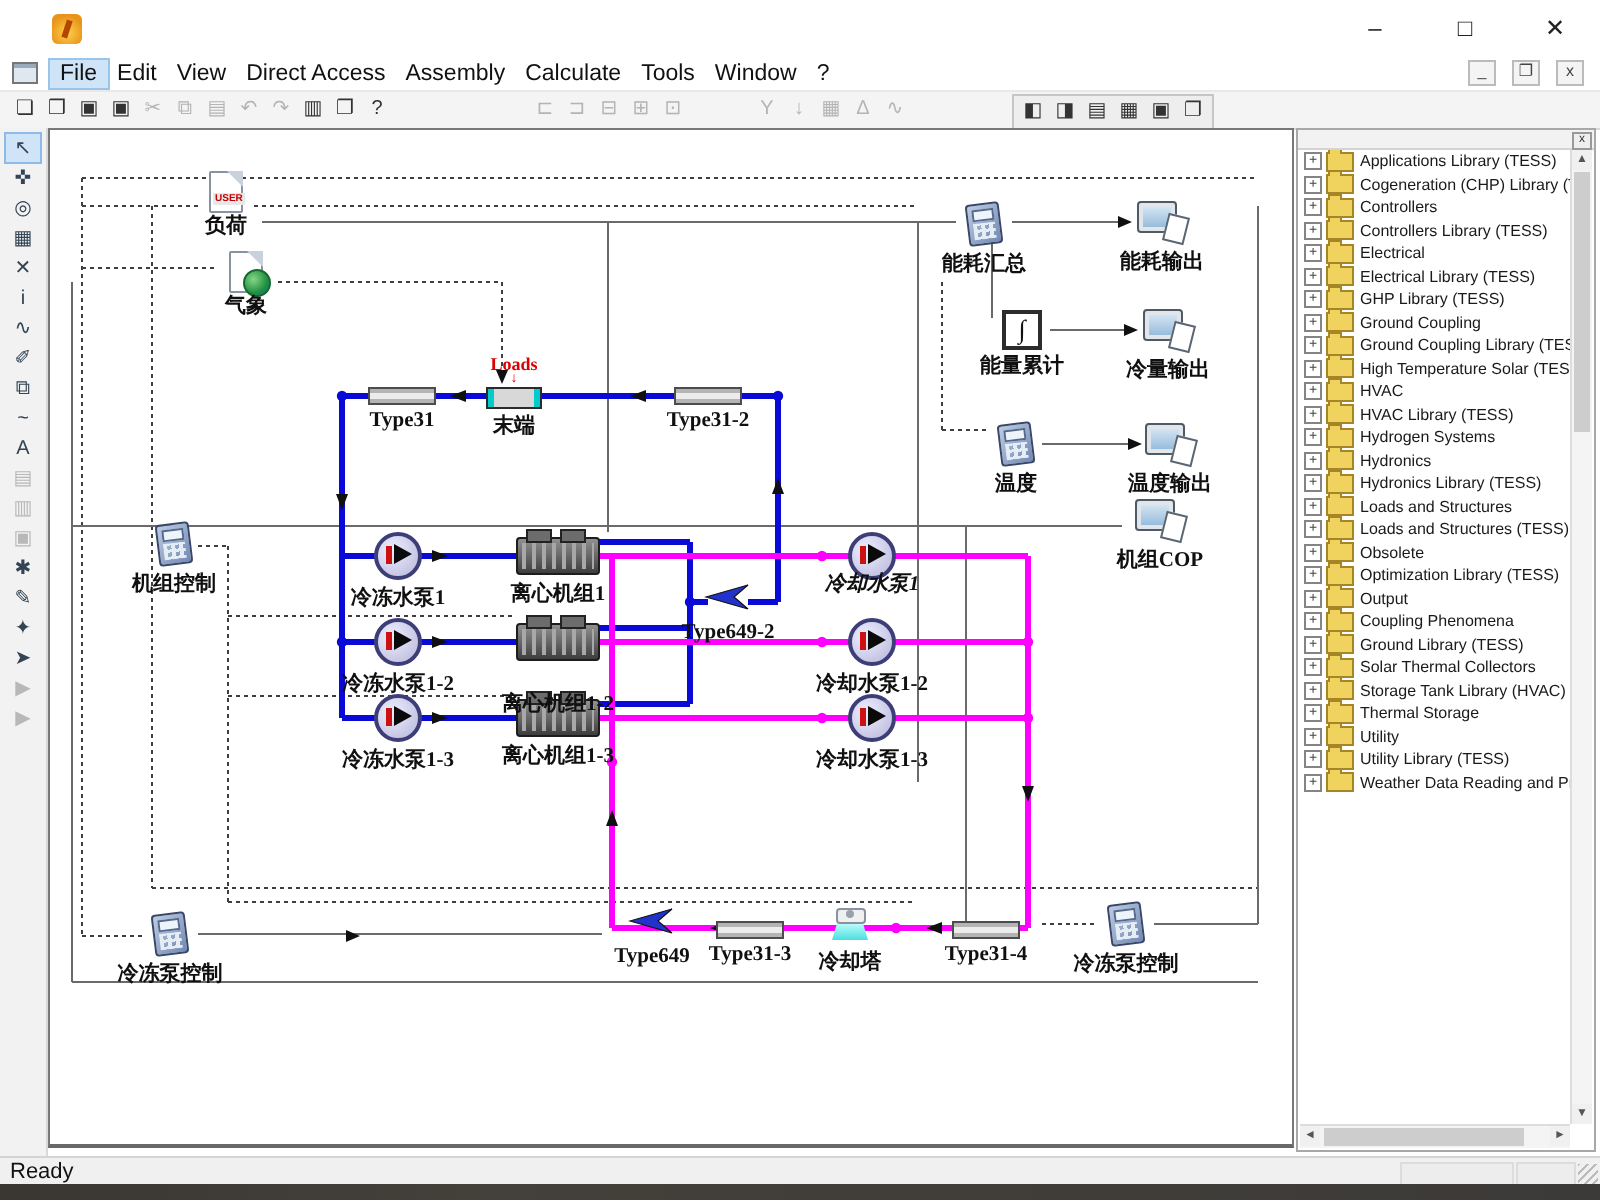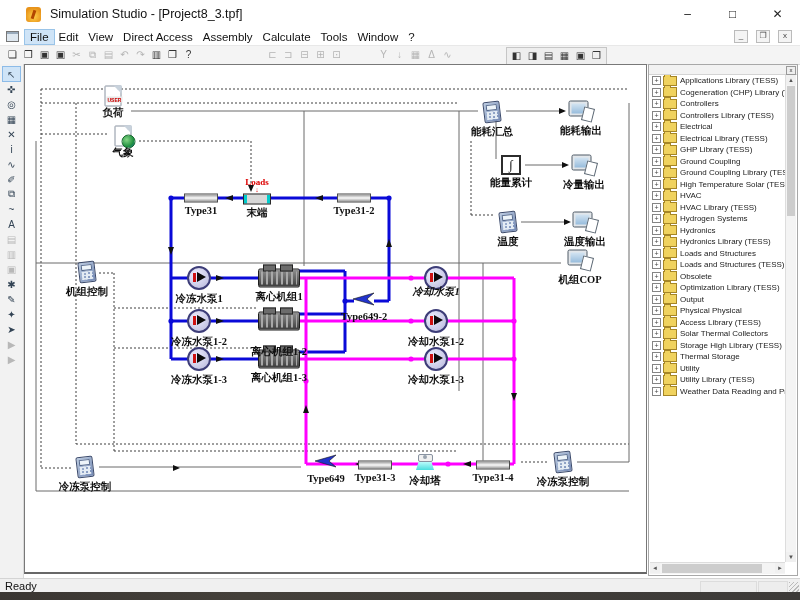--- a/index.html
+++ b/index.html
@@ -106,21 +106,20 @@
      background:repeating-linear-gradient(135deg,#bbb 0 1px,transparent 1px 3px);}
   .taskstrip{position:absolute;left:0;top:592px;width:800px;height:8px;background:linear-gradient(90deg,#3a3632,#44403a 30%,#3c3a38);}
 </style>
 </head>
 <body>
 
 <div id="app">
 
   <div class="titlebar">
     <span class="app-ico"></span>
-    <span class="title-text">Simulation Studio - [Project8_3.tpf]</span>
     <span class="winbtns" id="winbtns">
         <span class="winbtn">–</span>
         <span class="winbtn">□</span>
         <span class="winbtn">✕</span>
       </span>
   </div>
 
   <div class="menubar">
     <span class="mdi-ico"></span>
     <span id="menu-items" style="display:flex;">
@@ -521,36 +520,36 @@
           <span class="tlabel">Optimization Library (TESS)</span>
         </div>
         <div class="trow">
           <span class="plus">+</span>
           <span class="folder"></span>
           <span class="tlabel">Output</span>
         </div>
         <div class="trow">
           <span class="plus">+</span>
           <span class="folder"></span>
-          <span class="tlabel">Physical Physical</span>
-        </div>
-        <div class="trow">
-          <span class="plus">+</span>
-          <span class="folder"></span>
-          <span class="tlabel">Access Library (TESS)</span>
+          <span class="tlabel">Coupling Phenomena</span>
+        </div>
+        <div class="trow">
+          <span class="plus">+</span>
+          <span class="folder"></span>
+          <span class="tlabel">Ground Library (TESS)</span>
         </div>
         <div class="trow">
           <span class="plus">+</span>
           <span class="folder"></span>
           <span class="tlabel">Solar Thermal Collectors</span>
         </div>
         <div class="trow">
           <span class="plus">+</span>
           <span class="folder"></span>
-          <span class="tlabel">Storage High Library (TESS)</span>
+          <span class="tlabel">Storage Tank Library (HVAC)</span>
         </div>
         <div class="trow">
           <span class="plus">+</span>
           <span class="folder"></span>
           <span class="tlabel">Thermal Storage</span>
         </div>
         <div class="trow">
           <span class="plus">+</span>
           <span class="folder"></span>
           <span class="tlabel">Utility</span>

